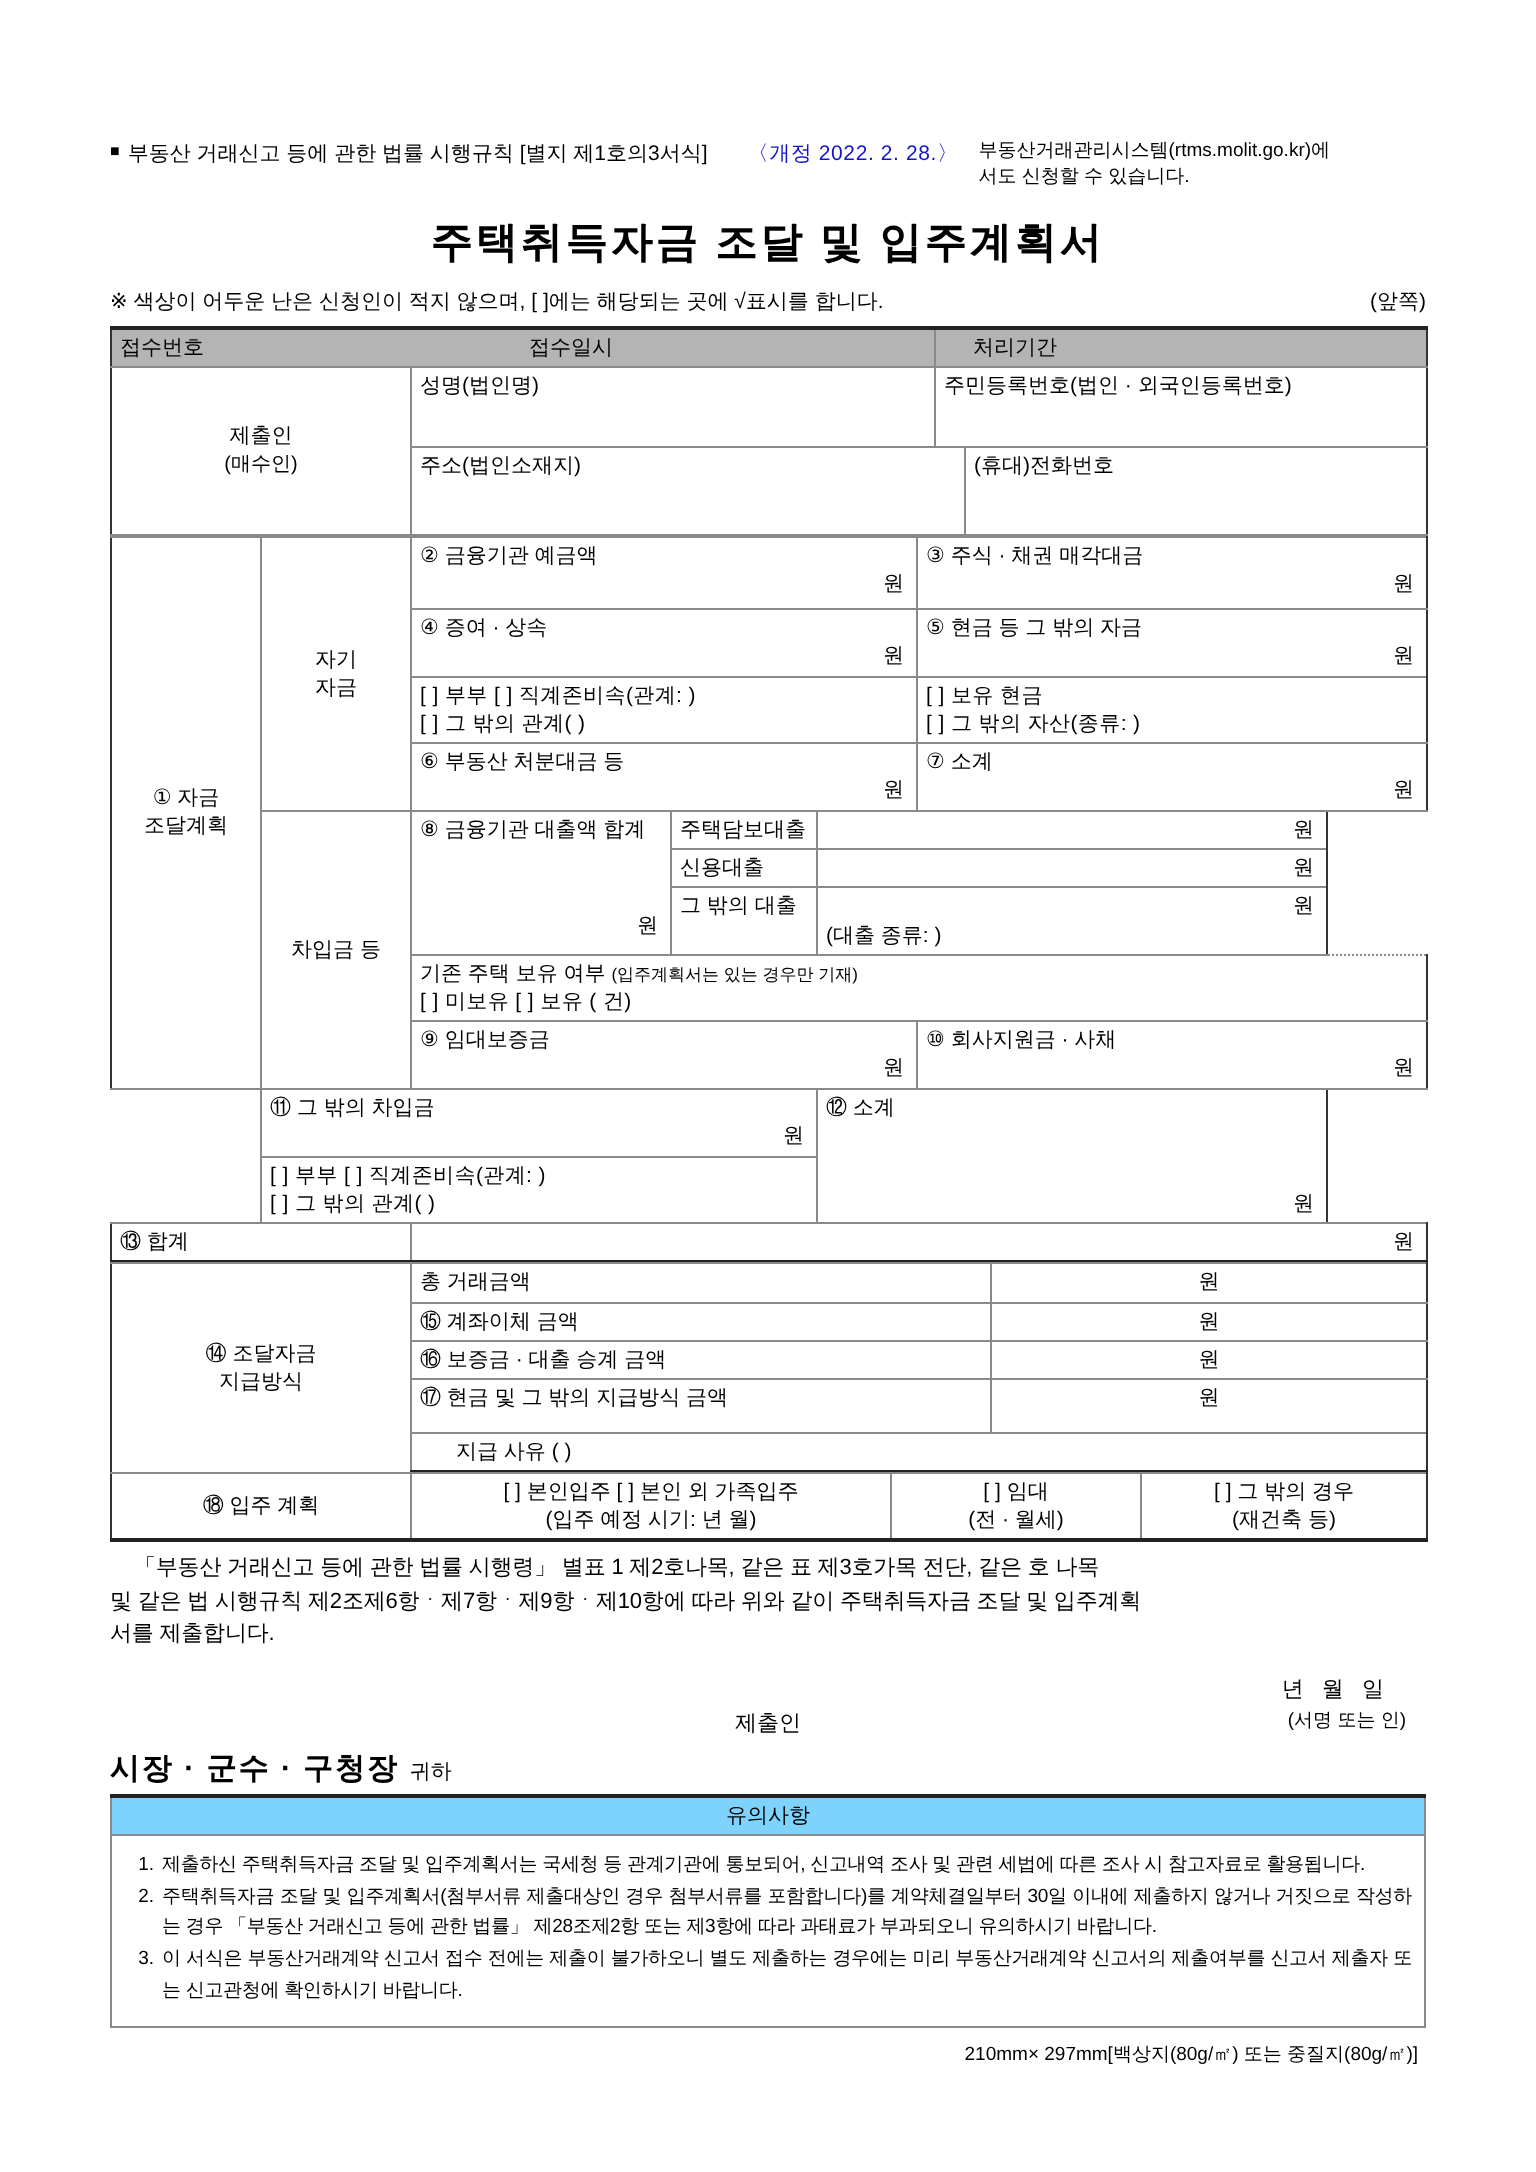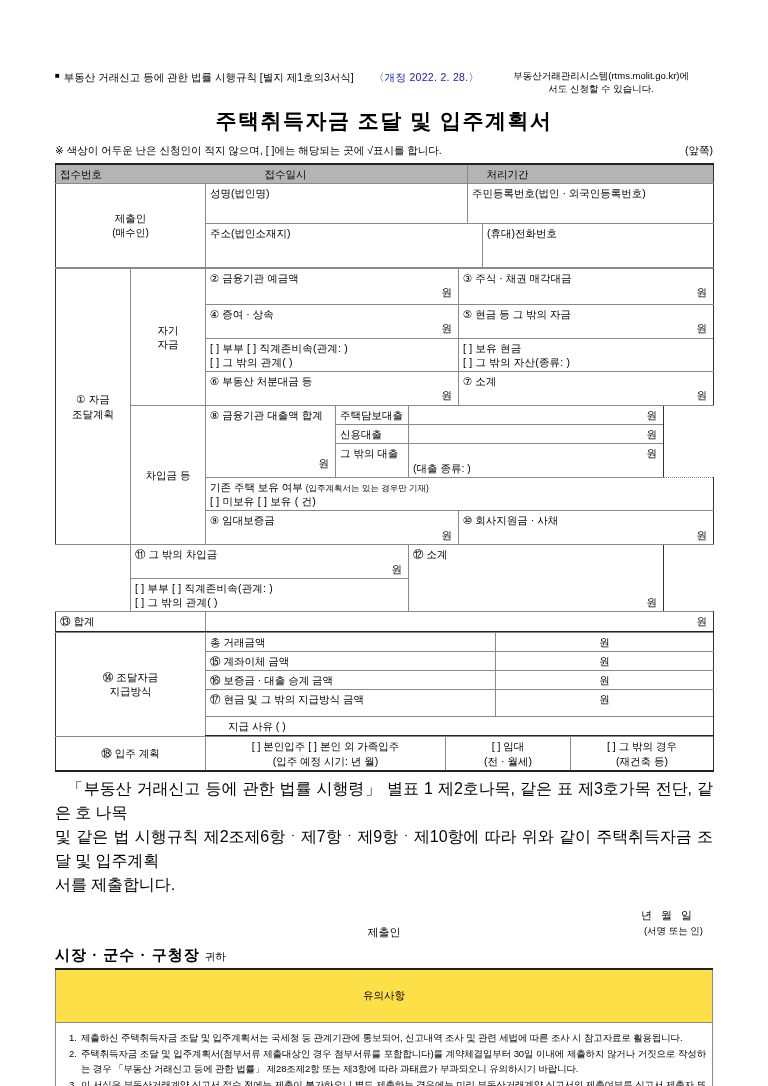--- a/index.html
+++ b/index.html
@@ -9,21 +9,21 @@
     color:#000;font-size:11px;
     -webkit-font-smoothing:none;
   }
   .page{position:relative;width:768px;height:1086px;box-sizing:border-box;padding:0 55px;}
 
   
   .lawline{display:flex;align-items:flex-start;padding-top:70px;font-size:10.5px;line-height:1.35;}
   .lawline .sq{font-size:8px;margin-right:4px;line-height:1.5;}
   .lawline .l1{white-space:nowrap;}
   .rev{color:#1414c8;margin-left:20px;letter-spacing:.3px;}
-  .rtms{margin-left:10px;flex:1;text-align:center;font-size:9.5px;line-height:1.35;}
+  .rtms{margin-left:10px;flex:1;text-align:left;font-size:9.5px;line-height:1.35;}
 
   h1.doctitle{
     text-align:center;font-size:21px;font-weight:bold;
     margin:11px 0 0;letter-spacing:1.5px;
   }
   .subnote{display:flex;justify-content:space-between;align-items:flex-end;
     font-size:10.5px;margin-top:9px;}
   .subnote .left{flex:1;}
   .subnote .right{white-space:nowrap;}
 
@@ -52,35 +52,35 @@
   .mid{vertical-align:middle !important;}
   .won{display:block;text-align:right;padding-right:2px;}
   .vcell{display:flex;flex-direction:column;justify-content:space-between;height:100%;gap:28px;}
   .small{font-size:8.5px;}
 
   
   .hdr td{height:auto;}
 
   
   .statement{
-    font-size:16px;line-height:1.5;margin-top:5px;text-align:justify;
+    font-size:11px;line-height:1.5;margin-top:5px;text-align:justify;
     letter-spacing:-.1px;
   }
   .statement .ind{text-indent:12px;}
   .dateline{text-align:right;margin-top:11px;font-size:11px;letter-spacing:3px;padding-right:18px;}
   .submitrow{position:relative;height:17px;margin-top:2px;}
   .submitrow .sub{position:absolute;left:50%;transform:translateX(-50%);font-size:11px;}
   .submitrow .sig{position:absolute;right:10px;font-size:9.5px;}
   .authority{margin-top:4px;font-size:15px;font-weight:bold;letter-spacing:1px;}
   .authority .small2{font-size:10.5px;font-weight:normal;letter-spacing:0;}
   .rule{border-top:2px solid #222;margin-top:3px;}
 
   
-  .notesbar{background:#fde047;border:1px solid #8a8a8a;border-top:none;
-    text-align:center;font-size:10.5px;padding:19px 0;}
+  .notesbar{background:#7dd3fc;border:1px solid #8a8a8a;border-top:none;
+    text-align:center;font-size:10.5px;padding:2px 0;}
   .notesbox{border:1px solid #8a8a8a;border-top:none;padding:7px 6px 9px 6px;}
   .noteitem{display:flex;font-size:9.5px;line-height:1.6;margin-bottom:1px;}
   .noteitem .num{width:15px;flex:0 0 15px;text-align:right;padding-right:4px;}
   .noteitem .txt{flex:1;text-align:justify;letter-spacing:-.15px;}
   .papersize{text-align:right;font-size:9.5px;margin-top:7px;padding-right:4px;}
 
   .chk{letter-spacing:.2px;}
   .cellpad{padding:3px 5px;}
 </style>
 </head>

